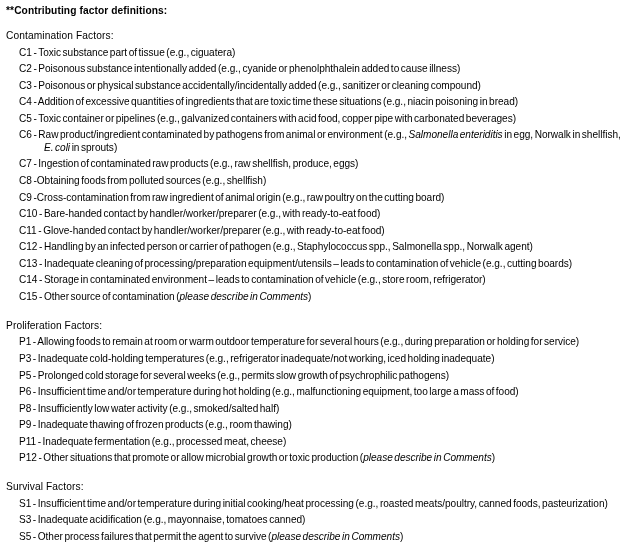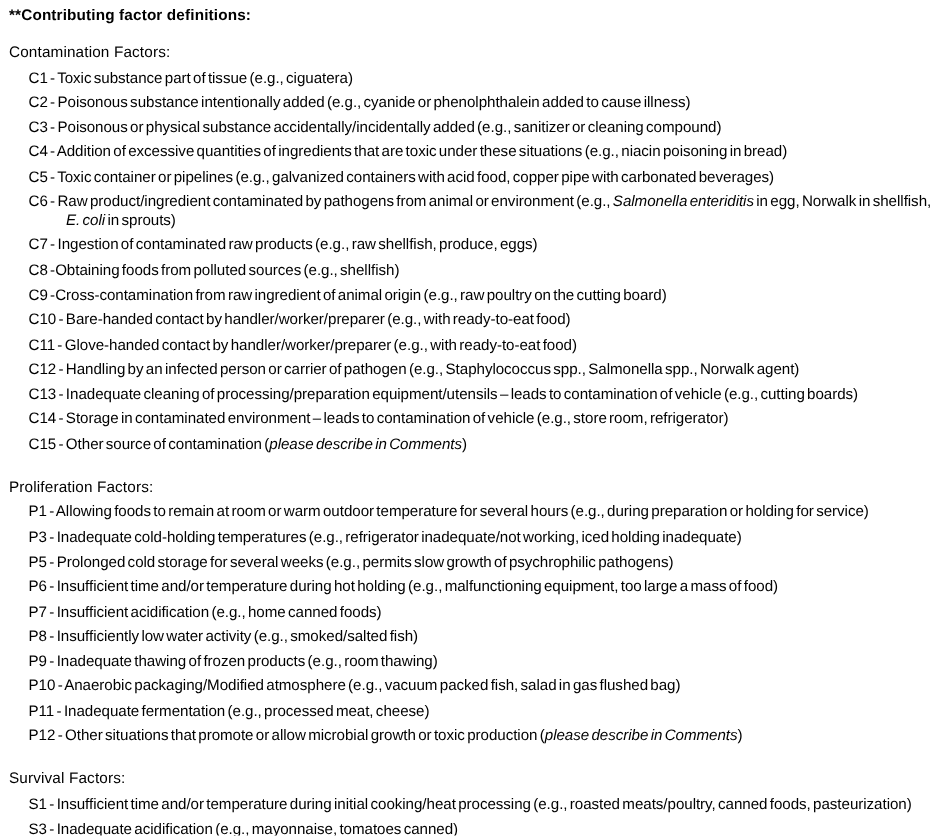--- a/index.html
+++ b/index.html
@@ -82,21 +82,21 @@
   <div class="doc-title">**Contributing factor definitions:</div>
 
   <div id="sections-root">
       <div class="section-gap"></div>
       <div class="section">
         <div class="section-heading">Contamination Factors:</div>
         <ul class="factor-list">
           <li class="factor-item"><span class="factor-code">C1</span> - <span>Toxic substance part of tissue (e.g., ciguatera)</span></li>
           <li class="factor-item"><span class="factor-code">C2</span> - <span>Poisonous substance intentionally added (e.g., cyanide or phenolphthalein added to cause illness)</span></li>
           <li class="factor-item"><span class="factor-code">C3</span> - <span>Poisonous or physical substance accidentally/incidentally added (e.g., sanitizer or cleaning compound)</span></li>
-          <li class="factor-item"><span class="factor-code">C4</span> - <span>Addition of excessive quantities of ingredients that are toxic under these situations (e.g., niacin poisoning in bread)</span></li>
+          <li class="factor-item"><span class="factor-code">C4</span> - <span>Addition of excessive quantities of ingredients that are toxic time these situations (e.g., niacin poisoning in bread)</span></li>
           <li class="factor-item"><span class="factor-code">C5</span> - <span>Toxic container or pipelines (e.g., galvanized containers with acid food, copper pipe with carbonated beverages)</span></li>
           <li class="factor-item"><span class="factor-code">C6</span> - <span>Raw product/ingredient contaminated by pathogens from animal or environment (e.g., </span><span class="ital">Salmonella enteriditis</span><span> in egg, Norwalk in shellfish, </span><span class="ital">E. coli</span><span> in sprouts)</span></li>
           <li class="factor-item"><span class="factor-code">C7</span> - <span>Ingestion of contaminated raw products (e.g., raw shellfish, produce, eggs)</span></li>
           <li class="factor-item"><span class="factor-code">C8</span> -<span>Obtaining foods from polluted sources (e.g., shellfish)</span></li>
           <li class="factor-item"><span class="factor-code">C9</span> -<span>Cross-contamination from raw ingredient of animal origin (e.g., raw poultry on the cutting board)</span></li>
           <li class="factor-item"><span class="factor-code">C10</span> - <span>Bare-handed contact by handler/worker/preparer (e.g., with ready-to-eat food)</span></li>
           <li class="factor-item"><span class="factor-code">C11</span> - <span>Glove-handed contact by handler/worker/preparer (e.g., with ready-to-eat food)</span></li>
           <li class="factor-item"><span class="factor-code">C12</span> - <span>Handling by an infected person or carrier of pathogen (e.g., Staphylococcus spp., Salmonella spp., Norwalk agent)</span></li>
           <li class="factor-item"><span class="factor-code">C13</span> - <span>Inadequate cleaning of processing/preparation equipment/utensils – leads to contamination of vehicle (e.g., cutting boards)</span></li>
           <li class="factor-item"><span class="factor-code">C14</span> - <span>Storage in contaminated environment – leads to contamination of vehicle (e.g., store room, refrigerator)</span></li>
@@ -104,24 +104,22 @@
         </ul>
       </div>
       <div class="section-gap"></div>
       <div class="section">
         <div class="section-heading">Proliferation Factors:</div>
         <ul class="factor-list">
           <li class="factor-item"><span class="factor-code">P1</span> - <span>Allowing foods to remain at room or warm outdoor temperature for several hours (e.g., during preparation or holding for service)</span></li>
           <li class="factor-item"><span class="factor-code">P3</span> - <span>Inadequate cold-holding temperatures (e.g., refrigerator inadequate/not working, iced holding inadequate)</span></li>
           <li class="factor-item"><span class="factor-code">P5</span> - <span>Prolonged cold storage for several weeks (e.g., permits slow growth of psychrophilic pathogens)</span></li>
           <li class="factor-item"><span class="factor-code">P6</span> - <span>Insufficient time and/or temperature during hot holding (e.g., malfunctioning equipment, too large a mass of food)</span></li>
-          <li class="factor-item"><span class="factor-code">P7</span> - <span>Insufficient acidification (e.g., home canned foods)</span></li>
-          <li class="factor-item"><span class="factor-code">P8</span> - <span>Insufficiently low water activity (e.g., smoked/salted fish)</span></li>
+          <li class="factor-item"><span class="factor-code">P8</span> - <span>Insufficiently low water activity (e.g., smoked/salted half)</span></li>
           <li class="factor-item"><span class="factor-code">P9</span> - <span>Inadequate thawing of frozen products (e.g., room thawing)</span></li>
-          <li class="factor-item"><span class="factor-code">P10</span> - <span>Anaerobic packaging/Modified atmosphere (e.g., vacuum packed fish, salad in gas flushed bag)</span></li>
           <li class="factor-item"><span class="factor-code">P11</span> - <span>Inadequate fermentation (e.g., processed meat, cheese)</span></li>
           <li class="factor-item"><span class="factor-code">P12</span> - <span>Other situations that promote or allow microbial growth or toxic production (</span><span class="ital">please describe in Comments</span><span>)</span></li>
         </ul>
       </div>
       <div class="section-gap"></div>
       <div class="section">
         <div class="section-heading">Survival Factors:</div>
         <ul class="factor-list">
           <li class="factor-item"><span class="factor-code">S1</span> - <span>Insufficient time and/or temperature during initial cooking/heat processing (e.g., roasted meats/poultry, canned foods, pasteurization)</span></li>
           <li class="factor-item"><span class="factor-code">S3</span> - <span>Inadequate acidification (e.g., mayonnaise, tomatoes canned)</span></li>

